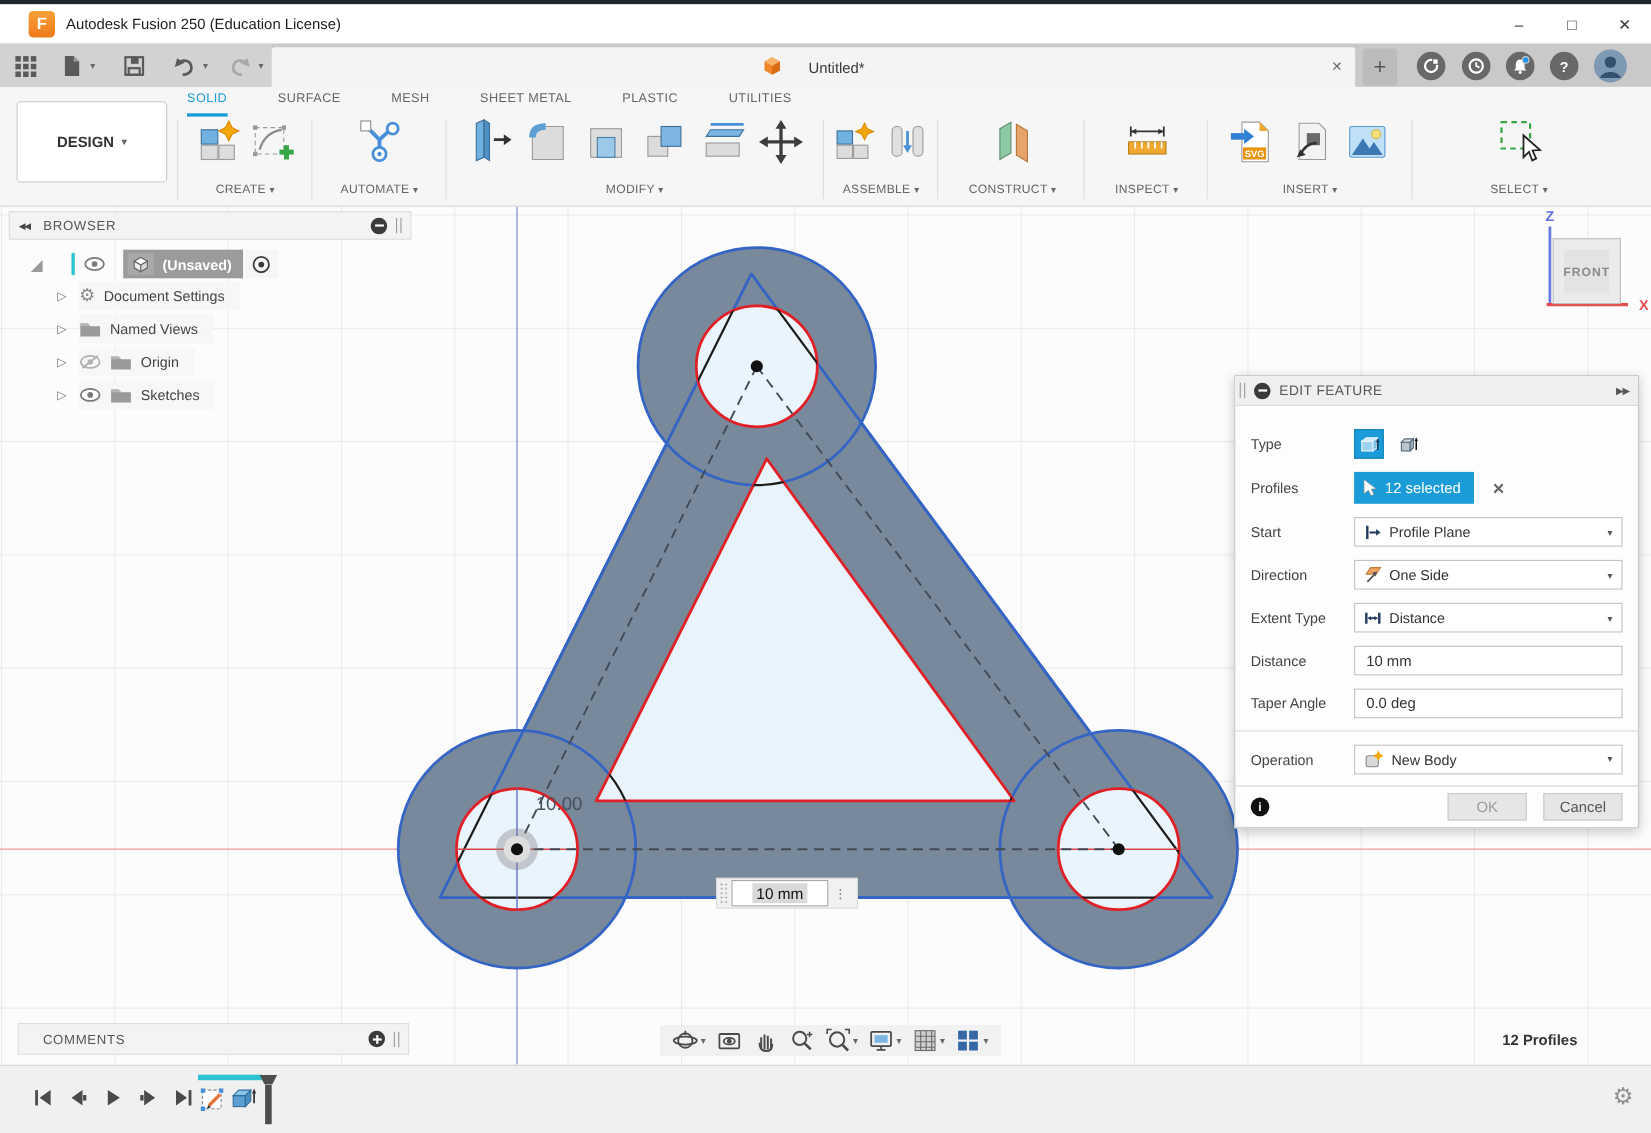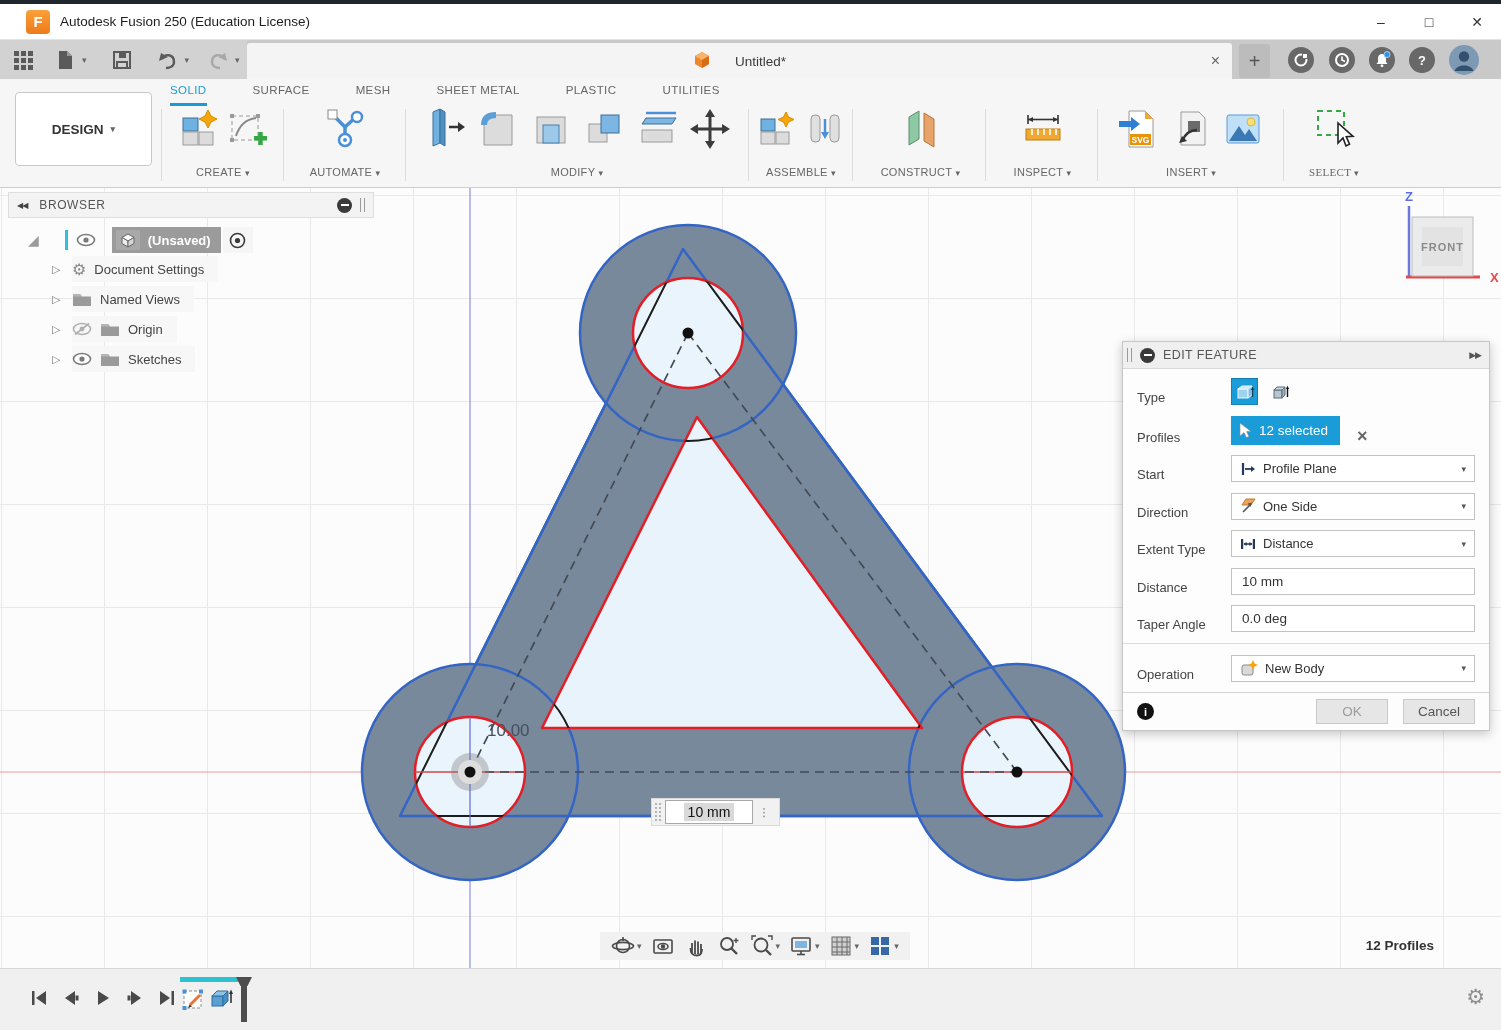--- a/index.html
+++ b/index.html
@@ -67,21 +67,21 @@
   .target-chip { width:30px; height:26px; background:#f6f6f6; display:flex; align-items:center; justify-content:center; margin-left:2px; }
   .tree-icon { margin-right:8px; display:flex; align-items:center; }
   .gear-glyph { color:#8a8a8a; font-size:16px; margin-right:8px; }
 
   
   .dialog { position:absolute; left:1122px; top:153px; width:368px; background:#fdfdfd; border:1px solid #c6c6c6; box-shadow:0 3px 10px rgba(0,0,0,.22); }
   .dlg-header { height:27px; background:#efefef; border-bottom:1px solid #d8d8d8; display:flex; align-items:center; padding:0 8px 0 4px; font-size:12.5px; color:#555; letter-spacing:.4px; }
   .dlg-header .title { margin-left:8px; }
   .dbl-right { margin-left:auto; font-size:9px; color:#555; letter-spacing:-1px; }
   .dlg-body { padding:9px 14px 0 14px; }
-  .drow { display:flex; align-items:flex-end; margin-bottom:10.5px; min-height:27px; }
+  .drow { display:flex; align-items:center; margin-bottom:10.5px; min-height:27px;margin-top:12px; }
   .dlabel { width:94px; font-size:13px; color:#444; flex:none; }
   .type-btn { width:27px; height:27px; border:1px solid transparent; display:flex; align-items:center; justify-content:center; margin-right:9px; }
   .type-btn.sel { background:#1a9cd8; border-color:#1480b4; }
   .chip { height:29px; background:#1a9cd8; color:#fff; font-size:13.5px; display:flex; align-items:center; padding:0 12px 0 8px; gap:7px; }
   .chip-x { margin-left:17px; color:#666; font-size:18px; font-weight:bold; line-height:1; }
   .dd { flex:1; height:27px; border:1px solid #c2c2c2; background:#fff; display:flex; align-items:center; padding:0 8px; gap:7px; font-size:13px; color:#333; }
   .dd .caret { margin-left:auto; color:#555; }
   .dinput { flex:1; height:27px; border:1px solid #c2c2c2; background:#fff; font-size:13.5px; color:#333; padding:0 10px; font-family:"Liberation Sans",sans-serif; }
   .dlg-sep { height:1px; background:#dcdcdc; margin:2px -14px 11px -14px; }
   .dlg-footer { margin:2px -14px 0 -14px; border-top:1px solid #d4d4d4; height:38px; display:flex; align-items:center; padding:0 14px; }
@@ -420,21 +420,21 @@
           <svg viewBox="0 0 44 44" width="44" height="44">
             <rect x="6" y="8" width="32" height="28" rx="2" fill="#bfe0f7" stroke="#5b9bd5"></rect>
             <polygon points="8,34 18,19 24,28 28,22 36,34" fill="#3c78b4"></polygon>
             <circle cx="30" cy="15" r="4" fill="#f7e07a" stroke="#d9b93c"></circle>
           </svg>
         </span>
     </div>
     <div class="glabel"><span>INSERT</span> <span class="caret">▾</span></div>
   </div>
 
-  <div class="rgroup" style="left:1289px; width:90px;font-family:Liberation Serif, serif;">
+  <div class="rgroup" style="left:1336px; width:90px;">
     <div class="icons">
       <span class="ribbon-icon">
           <svg viewBox="0 0 44 44" width="44" height="44">
             <rect x="6" y="4" width="26" height="24" fill="none" stroke="#35a845" stroke-width="2" stroke-dasharray="5 4"></rect>
             <polygon points="26,16 26,36 31,31 34,39 37.5,37.2 34.3,29.8 41,29.4" fill="#fff" stroke="#222" stroke-width="1.6"></polygon>
           </svg>
         </span>
     </div>
     <div class="glabel"><span>SELECT</span> <span class="caret">▾</span></div>
   </div>
@@ -610,20 +610,29 @@
   </div>
 
   <div class="dim-box">
     <span class="dim-grip"></span>
     <span class="dim-input">
         <span>10 mm</span>
       </span>
     <span class="dim-dots">⁝</span>
   </div>
 
+  <div class="comments-bar">
+    <span>COMMENTS</span>
+    <span class="row-spacer"></span>
+    <span class="circle-plus">
+        <i></i>
+        <u></u>
+      </span>
+    <span class="grip"></span>
+  </div>
 
   <div class="navbar">
     <span class="nav-item">
         <svg width="24" height="24" viewBox="0 0 24 24" fill="none" stroke="#4a4a4a" stroke-width="1.6">
           <circle cx="12" cy="12" r="6.5"></circle>
           <ellipse cx="12" cy="12" rx="10.5" ry="3.6"></ellipse>
           <line x1="12" y1="3" x2="12" y2="7"></line>
         </svg>
         <span class="caret">▾</span>
       </span>

